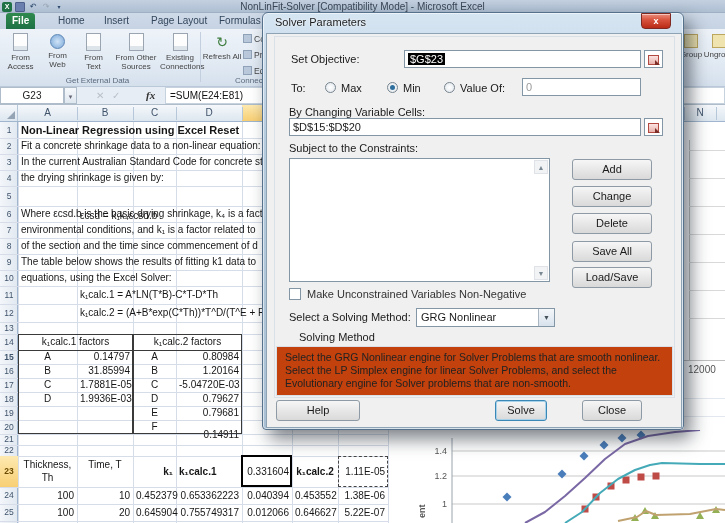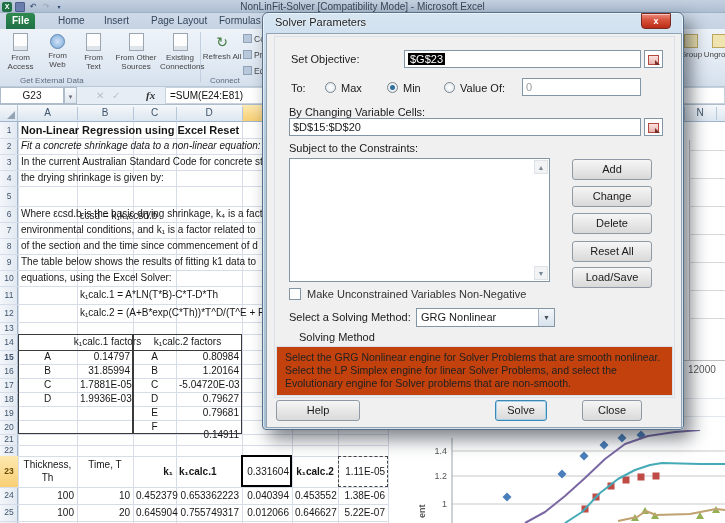--- a/index.html
+++ b/index.html
@@ -23,21 +23,21 @@
 
   
   #ribbon{position:absolute;left:0;top:29px;width:725px;height:58px;
     background:linear-gradient(#eef3f9,#dfe8f2 70%,#d5e0ed);border-bottom:1px solid #bac8da;}
   .bigbtn{position:absolute;top:3px;height:44px;text-align:center;}
   .bigbtn .blabel{font-size:8px;color:#444;line-height:9px;margin-top:2px;}
   .icon-page{width:15px;height:18px;margin:1px auto 0;background:#fdfdfd;border:1px solid #9aa5b1;
     box-shadow:inset 0 -4px 0 #dde4ea;}
   .icon-globe{width:15px;height:15px;margin:2px auto 0;border-radius:50%;background:radial-gradient(#cfe3f7,#7aa7d8);border:1px solid #5d87b5;}
   .icon-refresh{width:16px;height:16px;margin:2px auto 0;color:#3f7d3f;font-size:14px;line-height:16px;}
-  .grouplabel{position:absolute;bottom:1px;font-size:8px;color:#5a6a7d;}
+  .grouplabel{position:absolute;bottom:1px;font-size:8px;color:#5a6a7d;text-align:center;}
   .gsep{position:absolute;top:3px;width:1px;height:50px;background:#c3cfdf;}
   .smallbtn{position:absolute;left:243px;height:13px;font-size:8.5px;color:#444;line-height:13px;white-space:nowrap;}
   .smallbtn .sico{display:inline-block;width:9px;height:9px;background:#b9c8da;border:1px solid #8fa2b8;vertical-align:-1px;margin-right:2px;}
   .rightbtn{position:absolute;top:3px;width:34px;text-align:center;}
   .rightbtn .ricon{width:14px;height:14px;margin:2px auto 0;background:#efe3b0;border:1px solid #bda65e;}
   .rightbtn .blabel{font-size:8px;color:#444;margin-top:2px;}
 
   
   #fbar{position:absolute;left:0;top:87px;width:725px;height:18px;background:#e7edf4;border-bottom:1px solid #aebdc9;}
   #namebox{position:absolute;left:0;top:0;width:64px;height:17px;background:#fff;border:1px solid #aebdc9;
@@ -209,21 +209,21 @@
       <div class="vl" style="left: 133px;"></div>
       <div class="vl" style="left: 176px;"></div>
       <div class="vl" style="left: 242px;"></div>
       <div class="vl" style="left: 292px;"></div>
       <div class="vl" style="left: 338px;"></div>
       <div class="vl" style="left: 388px;"></div>
       <div class="rh" style="top: 0px; height: 16px; line-height: 16px;">1</div>
       <div class="cell" style="left: 19px; top: 0px; height: 16px; line-height: 16px; font-weight: bold; font-size: 11px;">Non-Linear Regression using Excel Reset</div>
       <div class="hl" style="top: 16px;"></div>
       <div class="rh" style="top: 16px; height: 16px; line-height: 16px;">2</div>
-      <div class="cell" style="left: 19px; top: 16px; height: 16px; line-height: 16px; font-style: italic;">Fit a concrete shrinkage data to a non-linear equation:</div>
+      <div class="cell" style="left: 19px; top: 16px; height: 16px; line-height: 16px;">Fit a concrete shrinkage data to a non-linear equation:</div>
       <div class="hl" style="top: 32px;"></div>
       <div class="rh" style="top: 32px; height: 16px; line-height: 16px;">3</div>
       <div class="cell" style="left: 19px; top: 32px; height: 16px; line-height: 16px;">In the current Australian Standard Code for concrete st</div>
       <div class="hl" style="top: 48px;"></div>
       <div class="rh" style="top: 48px; height: 16px; line-height: 16px;">4</div>
       <div class="cell" style="left: 19px; top: 48px; height: 16px; line-height: 16px;">the drying shrinkage is given by:</div>
       <div class="hl" style="top: 64px;"></div>
       <div class="rh" style="top: 64px; height: 20px; line-height: 20px;">5</div>
       <div class="cell" style="left: 78px; top: 64px; height: 20px; line-height: 20px; width: 95px;  margin-top: 20px;">εcsd = k₁k₄εcsd.b</div>
       <div class="hl" style="top: 84px;"></div>
@@ -244,21 +244,21 @@
       <div class="hl" style="top: 164px;"></div>
       <div class="rh" style="top: 164px; height: 18px; line-height: 18px;">11</div>
       <div class="cell" style="left: 78px; top: 164px; height: 18px; line-height: 18px;">k₁calc.1 = A*LN(T*B)-C*T-D*Th</div>
       <div class="hl" style="top: 182px;"></div>
       <div class="rh" style="top: 182px; height: 18px; line-height: 18px;">12</div>
       <div class="cell" style="left: 78px; top: 182px; height: 18px; line-height: 18px;">k₁calc.2 = (A+B*exp(C*Th))*T^D/(T^E + F *</div>
       <div class="hl" style="top: 200px;"></div>
       <div class="rh" style="top: 200px; height: 12px; line-height: 12px;">13</div>
       <div class="hl" style="top: 212px;"></div>
       <div class="rh" style="top: 212px; height: 16px; line-height: 16px;">14</div>
-      <div class="cell" style="left: 19px; top: 212px; height: 16px; line-height: 16px; width: 111px; text-align: center; margin-left: 32px;">k₁calc.1 factors</div>
+      <div class="cell" style="left: 19px; top: 212px; height: 16px; line-height: 16px; width: 111px; text-align: center;">k₁calc.1 factors</div>
       <div class="cell" style="left: 134px; top: 212px; height: 16px; line-height: 16px; width: 105px; text-align: center;">k₁calc.2 factors</div>
       <div class="hl" style="top: 228px;"></div>
       <div class="rh" style="top: 228px; height: 14px; line-height: 14px; font-weight: bold;">15</div>
       <div class="cell" style="left: 19px; top: 228px; height: 14px; line-height: 14px; width: 55px; text-align: center;">A</div>
       <div class="cell" style="left: 78px; top: 228px; height: 14px; line-height: 14px; width: 52px; text-align: right;">0.14797</div>
       <div class="cell" style="left: 134px; top: 228px; height: 14px; line-height: 14px; width: 39px; text-align: center;">A</div>
       <div class="cell" style="left: 177px; top: 228px; height: 14px; line-height: 14px; width: 62px; text-align: right;">0.80984</div>
       <div class="hl" style="top: 242px;"></div>
       <div class="rh" style="top: 242px; height: 14px; line-height: 14px;">16</div>
       <div class="cell" style="left: 19px; top: 242px; height: 14px; line-height: 14px; width: 55px; text-align: center;">B</div>
@@ -395,21 +395,21 @@
 
       <div class="dlabel" style="left:22px;top:108px">Subject to the Constraints:</div>
       <div id="constraintbox" style="left:22px;top:124px;width:261px;height:124px">
         <div class="scrollarrow" style="top:1px">▲</div>
         <div class="scrollarrow" style="bottom:1px">▼</div>
       </div>
 
       <div class="dbtn" style="left:305px;top:125px;width:80px">Add</div>
       <div class="dbtn" style="left:305px;top:152px;width:80px">Change</div>
       <div class="dbtn" style="left:305px;top:179px;width:80px">Delete</div>
-      <div class="dbtn" style="left:305px;top:207px;width:80px">Reset All</div>
+      <div class="dbtn" style="left:305px;top:207px;width:80px">Save All</div>
       <div class="dbtn" style="left:305px;top:233px;width:80px">Load/Save</div>
 
       <div class="checkbox" style="left:22px;top:254px"></div>
       <div class="dlabel" style="left:40px;top:254px;color:#333">Make Unconstrained Variables Non-Negative</div>
 
       <div class="dlabel" style="left:22px;top:277px">Select a Solving Method:</div>
       <div id="methoddrop" style="left:149px;top:274px;width:139px;height:19px">
         <span>GRG Nonlinear</span>
         <div id="methodarrow">▼</div>
       </div>

